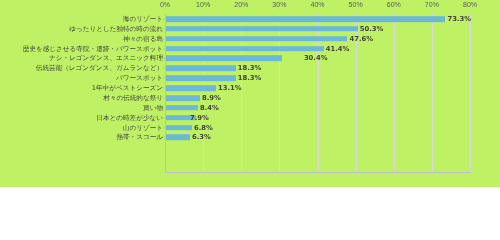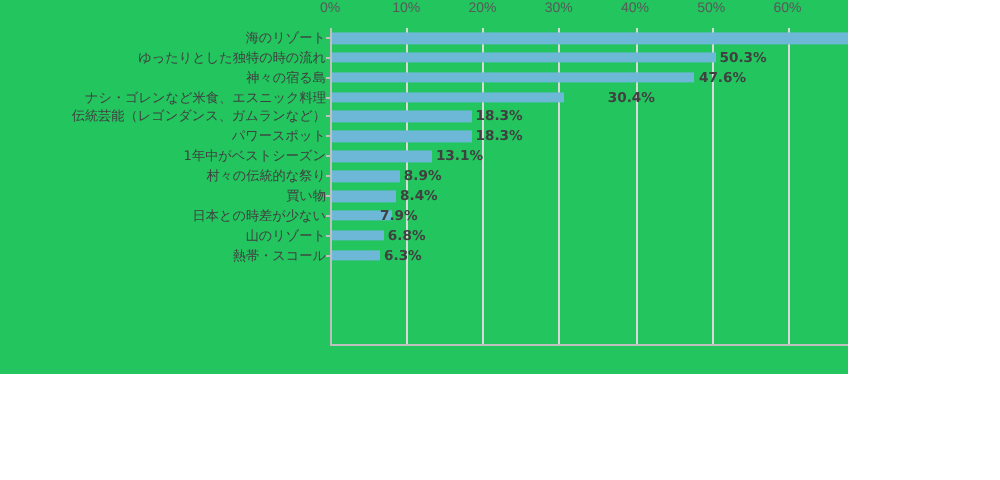--- a/index.html
+++ b/index.html
@@ -6,23 +6,23 @@
     margin: 0;
     padding: 0;
     background: #ffffff;
   }
   body {
     font-family: "Liberation Sans", "DejaVu Sans", sans-serif;
     color: #333333;
   }
   #chart-root {
     position: relative;
-    width: 424px;
+    width: 500px;
     height: 187px;
-    background: #22c55e;
+    background: #bef264;
     overflow: hidden;
     box-sizing: border-box;
   }
 
   
   
   .axis-area {
     position: absolute;
     left: 0; top: 0;
     width: 500px; height: 14px;
@@ -161,21 +161,27 @@
         <div class="bar" style="width: 191.769px; background: rgb(108, 184, 214);"></div>
         <span class="value-label" style="left: 359.769px;">50.3%</span>
       </div>
       <div class="row">
         <span class="cat-label">神々の宿る島</span>
         <div class="tick-mark"></div>
         <div class="bar" style="width: 181.475px; background: rgb(108, 184, 214);"></div>
         <span class="value-label" style="left: 349.475px; text-align: center;">47.6%</span>
       </div>
       <div class="row">
-        <span class="cat-label">ナシ・ゴレンなど米食、エスニック料理</span>
+        <span class="cat-label">歴史を感じさせる寺院・遺跡・パワースポット</span>
+        <div class="tick-mark"></div>
+        <div class="bar" style="width: 157.838px; background: rgb(108, 184, 214);"></div>
+        <span class="value-label" style="left: 325.837px;">41.4%</span>
+      </div>
+      <div class="row">
+        <span class="cat-label">ナシ・レゴンダンス、エスニック料理</span>
         <div class="tick-mark"></div>
         <div class="bar" style="width: 115.9px; background: rgb(108, 184, 214);"></div>
         <span class="value-label" style="left: 283.9px; margin-left: 20px;">30.4%</span>
       </div>
       <div class="row">
         <span class="cat-label">伝統芸能（レゴンダンス、ガムランなど）</span>
         <div class="tick-mark"></div>
         <div class="bar" style="width: 69.7687px; background: rgb(108, 184, 214);"></div>
         <span class="value-label" style="left: 237.769px;">18.3%</span>
       </div>

